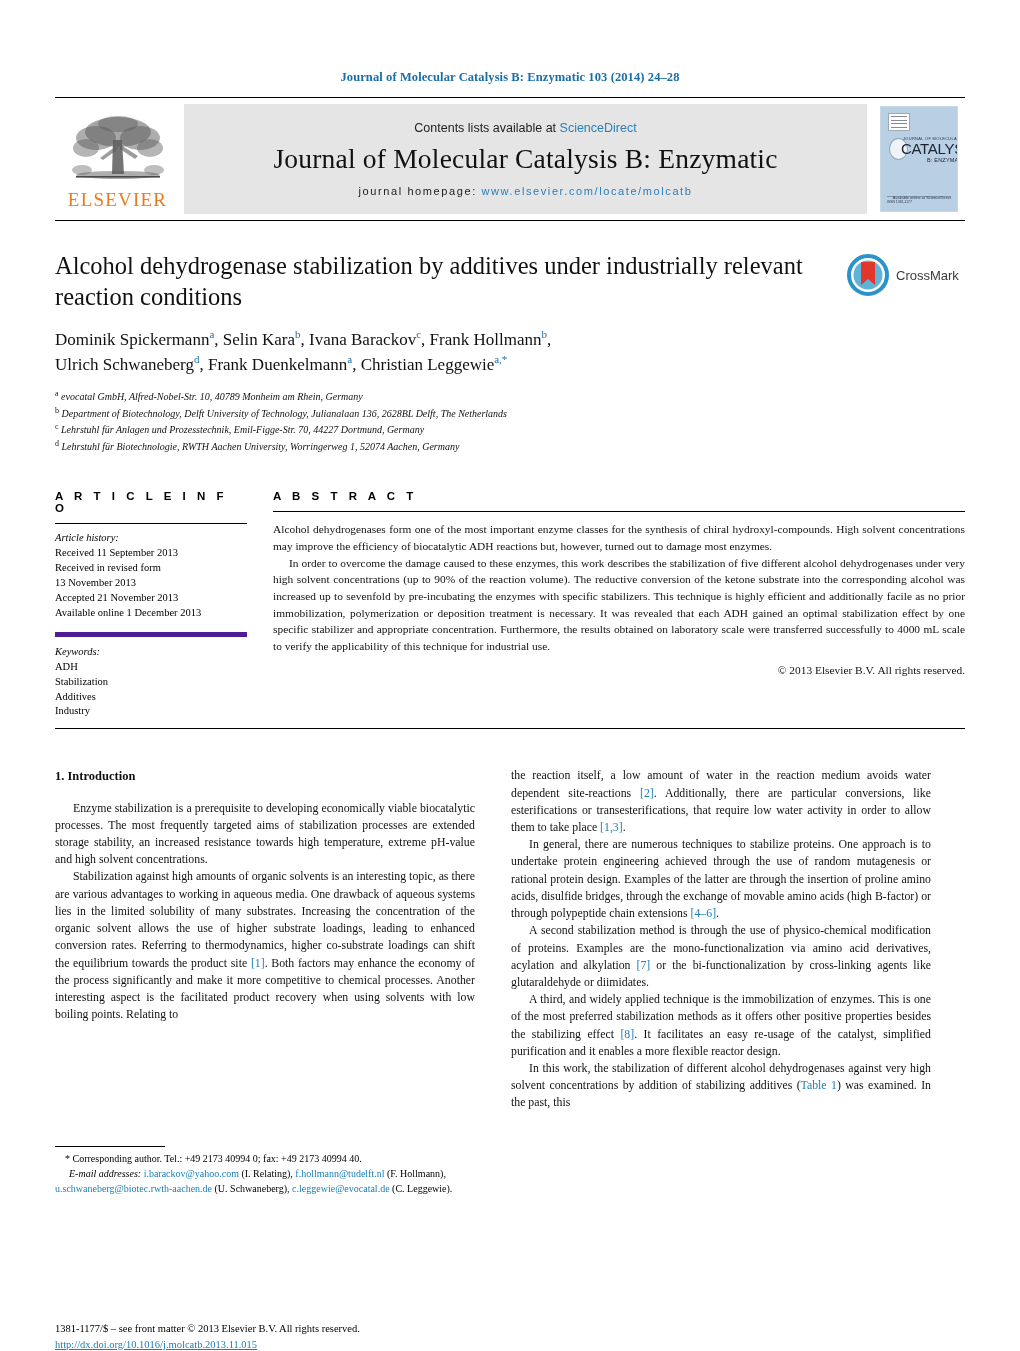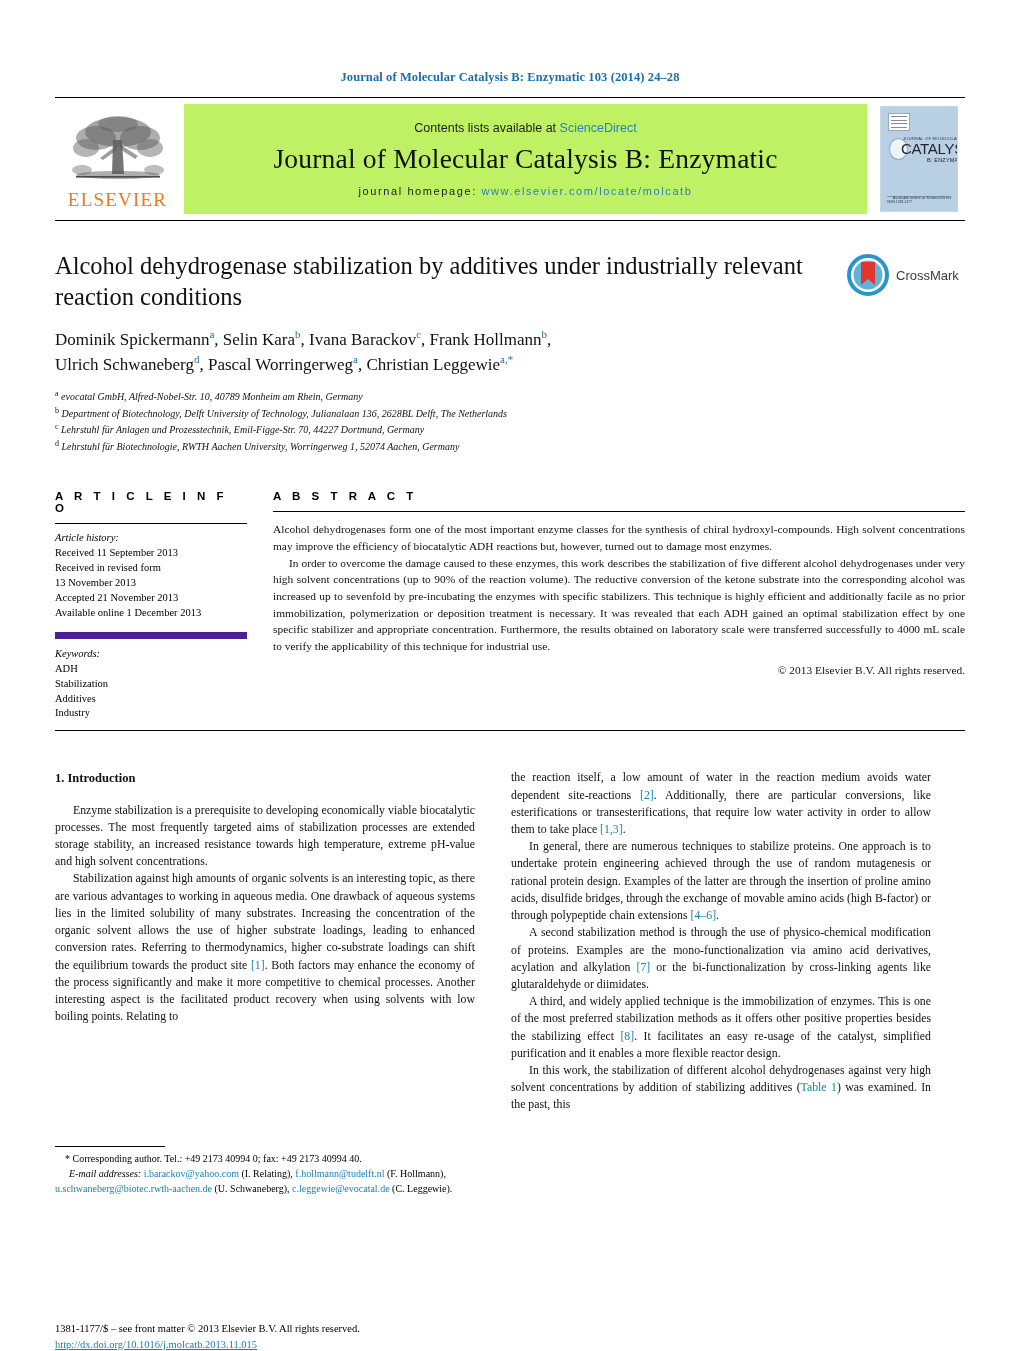--- a/index.html
+++ b/index.html
@@ -42,21 +42,21 @@
   .tree-svg { display:block; }
   .elsevier-word {
     font-family:"Liberation Serif", serif;
     color:#E87B1E;
     font-size:19px;
     letter-spacing:1.2px;
     margin-top:1px;
   }
   .banner {
     flex:1;
-    background:#bef264;
+    background:#e5e5e5;
     margin:6px 6px 6px 4px;
     display:flex;
     flex-direction:column;
     align-items:center;
     justify-content:center;
   }
   .banner .contents {
     font-family:"Liberation Sans", sans-serif;
     font-size:12.5px;
     color:#222;
@@ -175,21 +175,21 @@
   .col-abs  { flex:1; }
   .secthead {
     font-family:Liberation Sans, sans-serif;
     font-size:11.5px; font-weight:bold;
     letter-spacing:4px;
     margin-bottom:9px;
   }
   .rule-top { border-top:1px solid #000; }
   .info-block { padding-top:7px; font-size:10.5px; line-height:1.42; }
   .info-block .lab { font-style:italic; }
-  .info-sep { border-top:7px solid #4c1d95; margin-top:11px; padding-top:8px; }
+  .info-sep { border-top:5px solid #4c1d95; margin-top:11px; padding-top:8px; }
   .abs-body {
     padding-top:9px;
     font-size:11.4px;
     line-height:1.46;
     text-align:justify;
     color:#111;
   }
   .abs-body p { margin:0; text-indent:16px; }
   .abs-body p.first { text-indent:0; }
   .copyright { text-align:right; margin-top:8px; font-size:11.4px; }
@@ -294,21 +294,21 @@
     </div>
 
     <h1 class="title">Alcohol dehydrogenase stabilization by additives under industrially relevant reaction conditions</h1>
 
     <div class="authors">
       <span>Dominik Spickermann</span><sup>a</sup>,
       <span>Selin Kara</span><sup>b</sup>,
       <span>Ivana Barackov</span><sup>c</sup>,
       <span>Frank Hollmann</span><sup>b</sup>,<br>
       <span>Ulrich Schwaneberg</span><sup>d</sup>,
-      <span>Pascal Worringerweg</span><sup>a</sup>,
+      <span>Frank Duenkelmann</span><sup>a</sup>,
       <span>Christian Leggewie</span><sup>a,*</sup>
     </div>
 
     <div class="affils">
       <div><sup>a</sup> <span>evocatal GmbH, Alfred-Nobel-Str. 10, 40789 Monheim am Rhein, Germany</span></div>
       <div><sup>b</sup> <span>Department of Biotechnology, Delft University of Technology, Julianalaan 136, 2628BL Delft, The Netherlands</span></div>
       <div><sup>c</sup> <span>Lehrstuhl für Anlagen und Prozesstechnik, Emil-Figge-Str. 70, 44227 Dortmund, Germany</span></div>
       <div><sup>d</sup> <span>Lehrstuhl für Biotechnologie, RWTH Aachen University, Worringerweg 1, 52074 Aachen, Germany</span></div>
     </div>
   </div>

